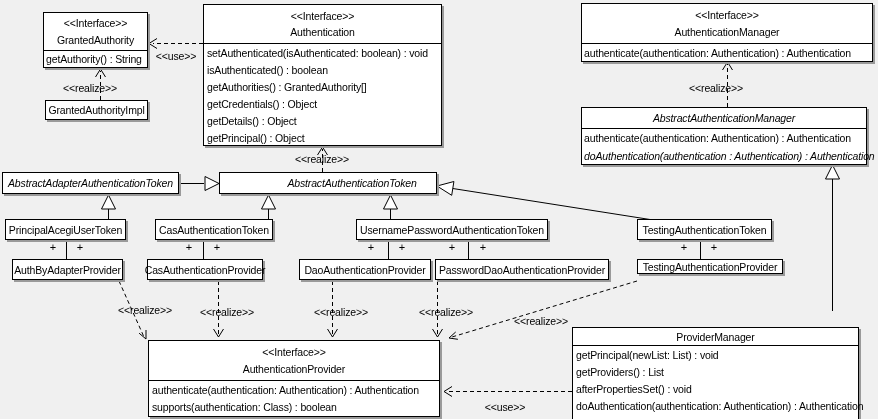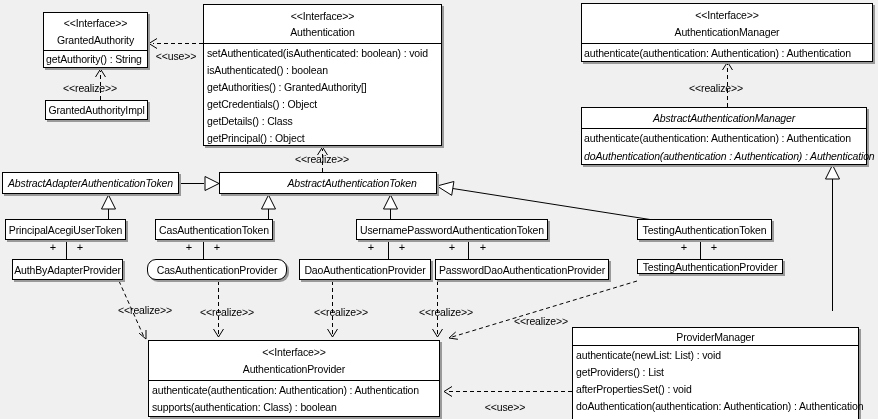--- a/index.html
+++ b/index.html
@@ -97,21 +97,21 @@
 <div class="box" style="left:203px;top:4px;width:239px;height:142px;">
   <div class="hdr2" style="height:38px;">
     <div>&lt;&lt;Interface&gt;&gt;</div>
     <div>Authentication</div>
   </div>
   <div class="methods">
     <div class="m">setAuthenticated(isAuthenticated: boolean) : void</div>
     <div class="m">isAuthenticated() : boolean</div>
     <div class="m">getAuthorities() : GrantedAuthority[]</div>
     <div class="m">getCredentials() : Object</div>
-    <div class="m">getDetails() : Class</div>
+    <div class="m">getDetails() : Object</div>
     <div class="m">getPrincipal() : Object</div>
   </div>
 </div>
 
 <div class="box" style="left:581px;top:3px;width:292px;height:59px;">
   <div class="hdr2" style="height:39px;">
     <div>&lt;&lt;Interface&gt;&gt;</div>
     <div>AuthenticationManager</div>
   </div>
   <div class="methods" style="padding:0 0 0 2px;">
@@ -150,21 +150,21 @@
 </div>
 
 <div class="box simple" style="left:637px;top:219px;width:135px;height:21px;">
   <div>TestingAuthenticationToken</div>
 </div>
 
 <div class="box simple" style="left:12px;top:259px;width:111px;height:21px;">
   <div>AuthByAdapterProvider</div>
 </div>
 
-<div class="box simple" style="left:147px;top:259px;width:140px;height:21px;border-radius:9px;">
+<div class="box simple" style="left:147px;top:259px;width:116px;height:21px;">
   <div>CasAuthenticationProvider</div>
 </div>
 
 <div class="box simple" style="left:299px;top:259px;width:132px;height:21px;">
   <div>DaoAuthenticationProvider</div>
 </div>
 
 <div class="box simple" style="left:435px;top:259px;width:174px;height:21px;">
   <div>PasswordDaoAuthenticationProvider</div>
 </div>
@@ -182,21 +182,21 @@
     <div class="m">authenticate(authentication: Authentication) : Authentication</div>
     <div class="m">supports(authentication: Class) : boolean</div>
   </div>
 </div>
 
 <div class="box" style="left:572px;top:327px;width:287px;height:105px;">
   <div class="hdr1" style="height:17px;">
     <div>ProviderManager</div>
   </div>
   <div class="methods">
-    <div class="m">authenticate(newList: List) : void</div>
+    <div class="m">getPrincipal(newList: List) : void</div>
     <div class="m">getProviders() : List</div>
     <div class="m">afterPropertiesSet() : void</div>
     <div class="m">doAuthentication(authentication: Authentication) : Authentication</div>
     <div class="m">checkIfValidList(listToCheck: List) : void</div>
   </div>
 </div>
 
 <div class="elabel" style="left:90px;top:88px;">&lt;&lt;realize&gt;&gt;</div>
 <div class="elabel" style="left:322px;top:159px;">&lt;&lt;realize&gt;&gt;</div>
 <div class="elabel" style="left:716px;top:88px;">&lt;&lt;realize&gt;&gt;</div>

